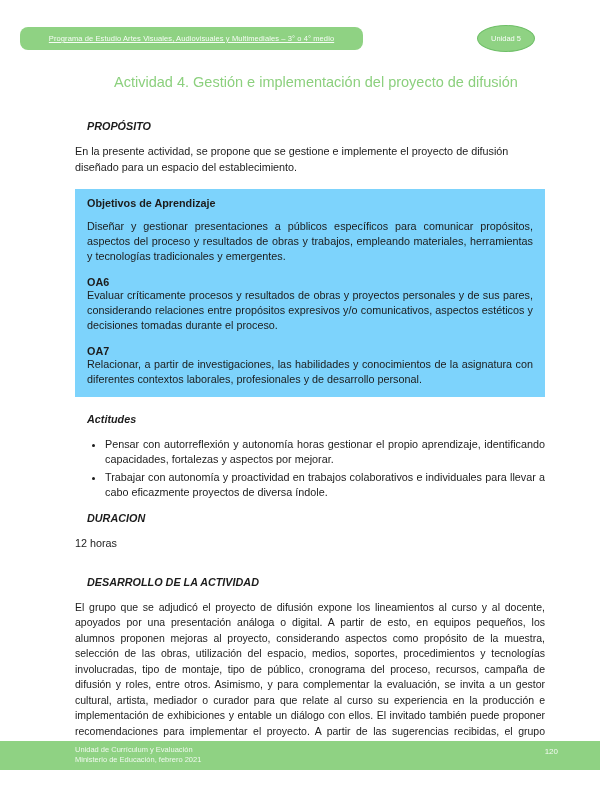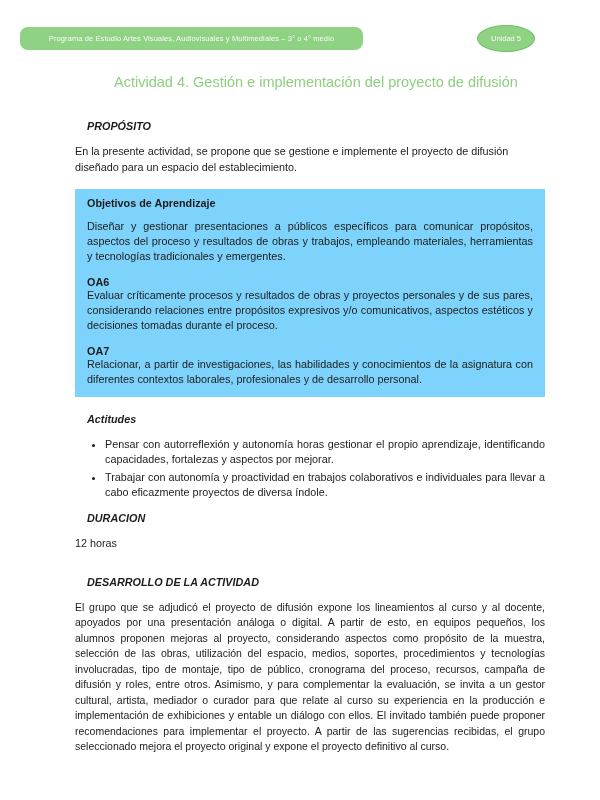--- a/index.html
+++ b/index.html
@@ -8,21 +8,21 @@
     font-family:"Liberation Sans", sans-serif; color:#1c1c1c;
   }
   .page { position:relative; width:600px; height:800px; background:#ffffff; overflow:hidden; }
 
   
   .header-bar {
     position:absolute; left:20px; top:27px; width:343px; height:23px;
     background:#8fd283; border-radius:8px;
     display:flex; align-items:center; justify-content:center;
   }
-  .header-bar .label { font-size:7.5px; letter-spacing:.1px; color:rgba(255,255,255,.93); white-space:nowrap; }
+  .header-bar .label { font-size:7.5px; letter-spacing:.1px; color:rgba(255,255,255,.93); white-space:nowrap;text-decoration:underline; }
   .unit-badge {
     position:absolute; left:477px; top:25px; width:58px; height:27px;
     background:#8fd283; border:1px solid #6fbf68; border-radius:50%;
     box-sizing:border-box; display:flex; align-items:center; justify-content:center;
   }
   .unit-badge .label { font-size:7.5px; color:rgba(255,255,255,.95); }
 
   .doc-title {
     position:absolute; top:74px; left:16px; width:600px; text-align:center;
     font-size:14.5px; color:#8cd07e;
@@ -115,14 +115,21 @@
       <p class="body-text">12 horas</p>
     </div>
 
     <div class="desarrollo">
       <h3 class="sec-heading">DESARROLLO DE LA ACTIVIDAD</h3>
       <p class="desarrollo-text">El grupo que se adjudicó el proyecto de difusión expone los lineamientos al curso y al docente, apoyados por una presentación análoga o digital. A partir de esto, en equipos pequeños, los alumnos proponen mejoras al proyecto, considerando aspectos como propósito de la muestra, selección de las obras, utilización del espacio, medios, soportes, procedimientos y tecnologías involucradas, tipo de montaje, tipo de público, cronograma del proceso, recursos, campaña de difusión y roles, entre otros. Asimismo, y para complementar la evaluación, se invita a un gestor cultural, artista, mediador o curador para que relate al curso su experiencia en la producción e implementación de exhibiciones y entable un diálogo con ellos. El invitado también puede proponer recomendaciones para implementar el proyecto. A partir de las sugerencias recibidas, el grupo seleccionado mejora el proyecto original y expone el proyecto definitivo al curso.</p>
     </div>
 
   </div>
 
+  <div class="footer-bar">
+    <div class="footer-left">
+      <div>Unidad de Currículum y Evaluación</div>
+      <div>Ministerio de Educación, febrero 2021</div>
+    </div>
+    <div class="footer-page">120</div>
+  </div>
 
 </div>
 
 </body></html>

